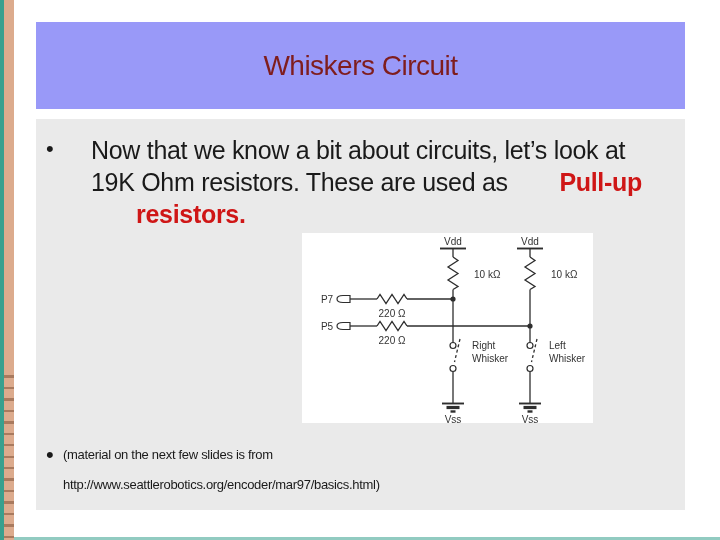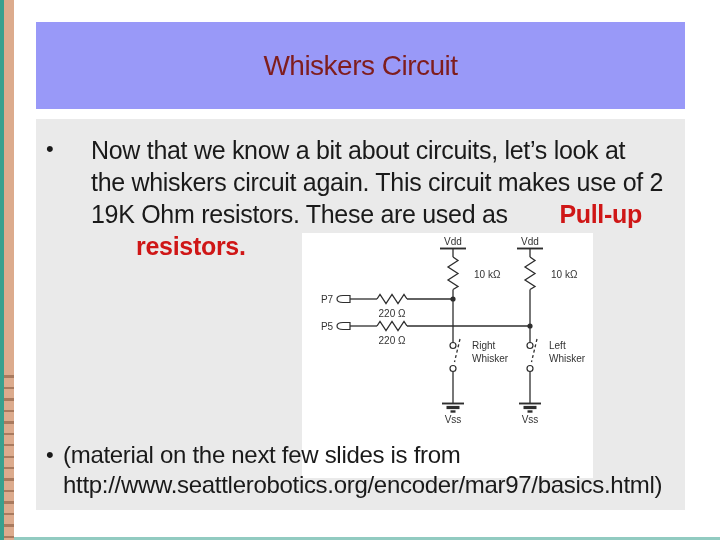--- a/index.html
+++ b/index.html
@@ -19,26 +19,26 @@
   .banner { position: absolute; left: 36px; top: 22px; width: 649px; height: 87px; background: #9999f8;
     display: flex; align-items: center; justify-content: center; }
   .banner h1 { font-size: 28px; font-weight: 400; color: #7f1d1d; letter-spacing: -0.5px; }
 
   
   .panel { position: absolute; left: 36px; top: 119px; width: 649px; height: 391px; background: #eaeaea; }
 
   .marker { position: absolute; font-size: 22px; color: #1a1a1a; }
   .b1 { position: absolute; left: 63px; width: 615px; color: #1a1a1a; font-size: 25px; letter-spacing: -0.3px; margin-left: 28px; }
   .b1 .ln { height: 32px; line-height: 32px; white-space: nowrap; }
-  .b2 { position: absolute; left: 63px; width: 615px; color: #1a1a1a; font-size: 24px; letter-spacing: -0.3px; }
+  .b2 { position: absolute; left: 63px; width: 615px; color: #1a1a1a; font-size: 13px; letter-spacing: -0.3px; }
   .b2 .ln { height: 30px; line-height: 30px; white-space: nowrap; }
   .red { color: #cf1616; font-weight: 700; padding-left: 45px; }
 
   
-  .figure { position: absolute; left: 302px; top: 233px; width: 291px; height: 245px; background: #ffffff; }
+  .figure { position: absolute; left: 302px; top: 233px; width: 291px; height: 190px; background: #ffffff; }
   .figure svg { display: block; }
   .cw { stroke: #2e2e2e; stroke-width: 1.3; fill: none; }
   .cw-thick { stroke: #2e2e2e; stroke-width: 1.9; fill: none; }
   .cdot { fill: #2e2e2e; stroke: none; }
   .cnode { fill: #ffffff; stroke: #2e2e2e; stroke-width: 1.2; }
   .clabel { font-family: "Liberation Sans", sans-serif; font-size: 10px; fill: #333333; }
 </style>
 </head>
 <body>
 
@@ -51,21 +51,20 @@
 
   <div class="banner">
     <h1>Whiskers Circuit</h1>
   </div>
 
   <div class="panel"></div>
 
   <span class="marker" style="left:46px; top:136px;">•</span>
   <div class="b1" style="top:134px;">
     <div class="ln">Now that we know a bit about circuits, let’s look at</div>
-    <div class="ln">the whiskers circuit again. This circuit makes use of 2</div>
     <div class="ln"><span>19K Ohm resistors. These are used as </span><span class="red">Pull-up</span></div>
     <div class="ln red">resistors.</div>
   </div>
 
   <div class="figure">
     <svg width="291" height="192" viewBox="0 0 291 192">
 
       <g>
         <text class="clabel" x="151" y="12" text-anchor="middle">Vdd</text>
         <line class="cw-thick" x1="138" y1="15.5" x2="164" y2="15.5"></line>

